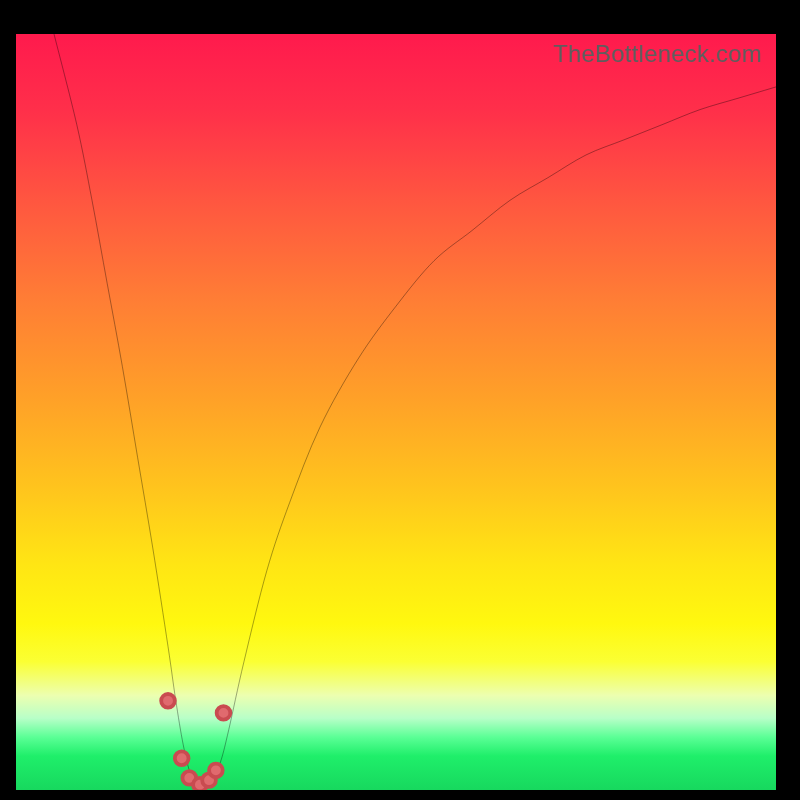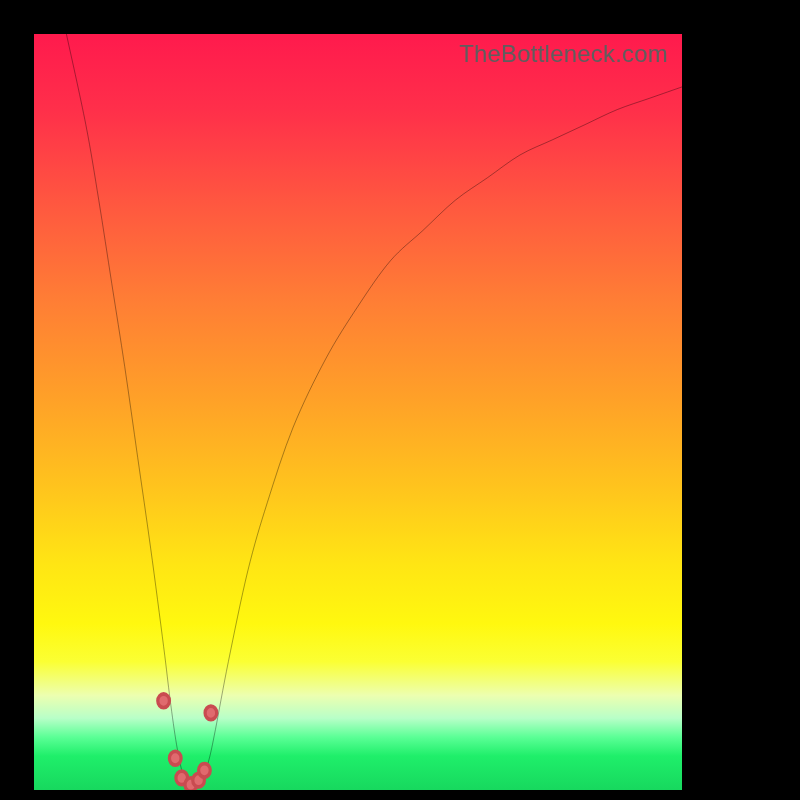--- a/index.html
+++ b/index.html
@@ -12,23 +12,23 @@
     font-family: Arial, Helvetica, sans-serif;
   }
   .frame {
     position: relative;
     width: 800px;
     height: 800px;
     background: #000;
   }
   .plot-area {
     position: absolute;
-    left: 34px;
+    left: 16px;
     top: 34px;
-    width: 648px;
+    width: 760px;
     height: 756px;
     overflow: hidden;
   }
   .gradient {
     position: absolute;
     inset: 0;
   }
   .watermark {
     position: absolute;
     top: 6px;

